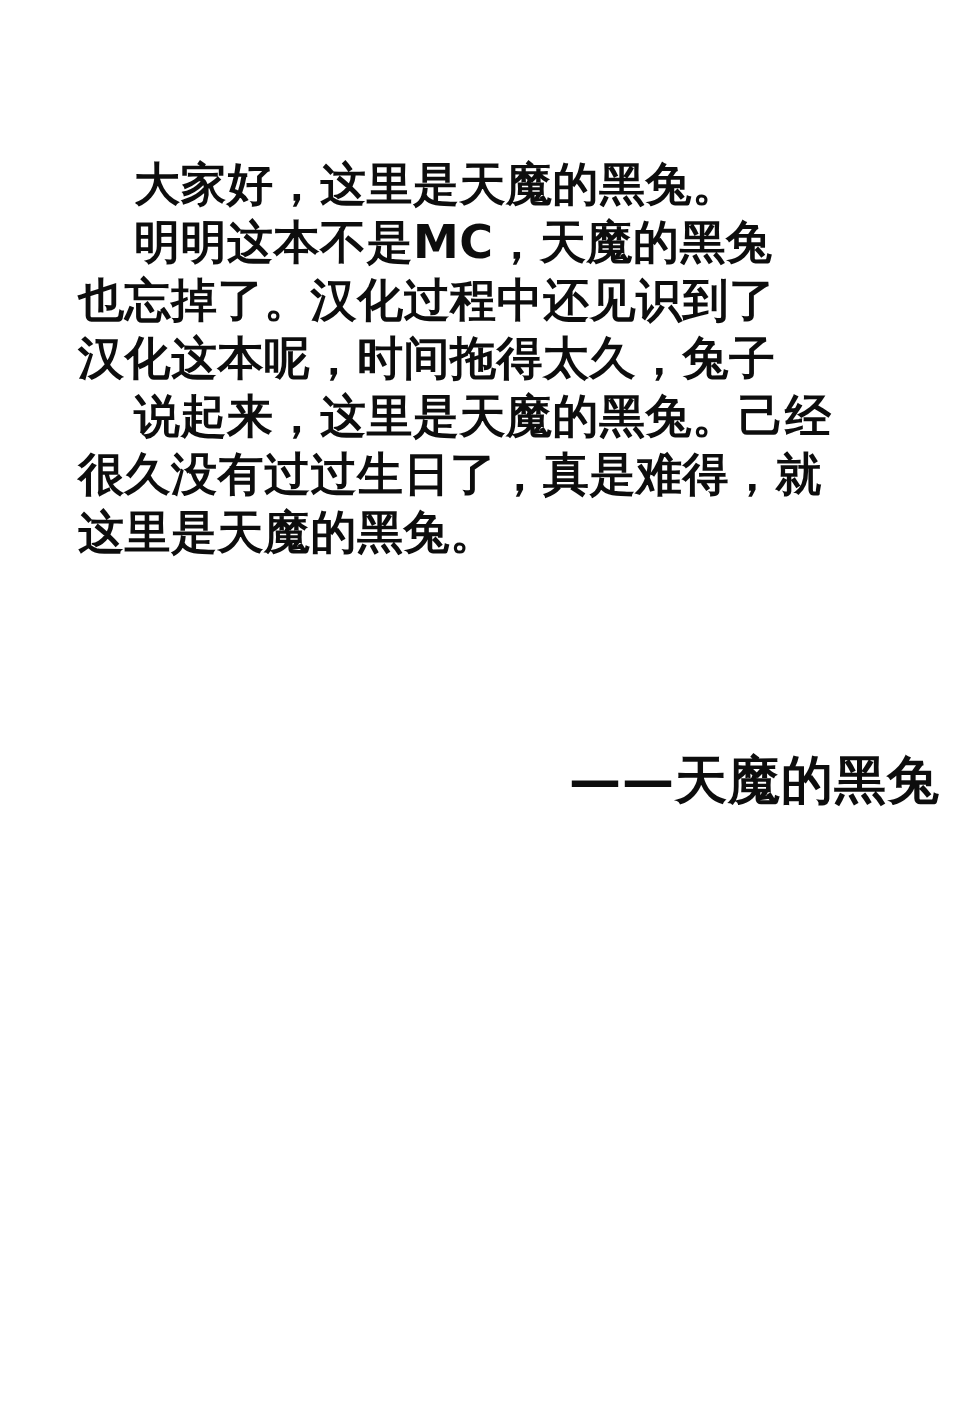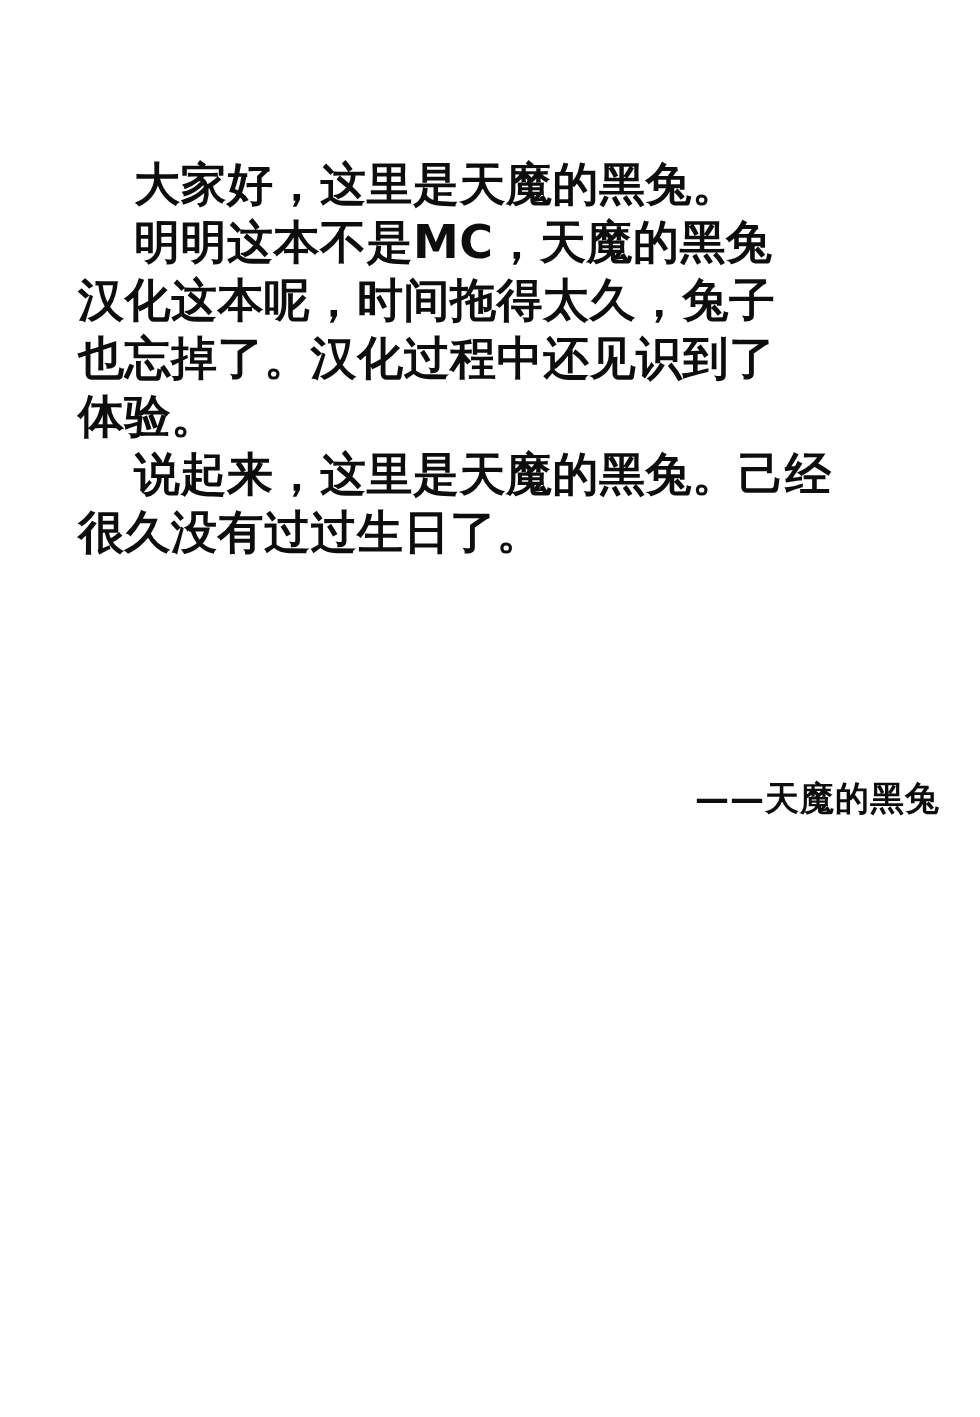--- a/index.html
+++ b/index.html
@@ -34,46 +34,46 @@
     letter-spacing: 0.5px;
     white-space: pre;
     font-family: "DejaVu Sans", "Liberation Sans", sans-serif;
   }
   .note-line.indent {
     text-indent: 56px;
   }
   .signature {
     position: absolute;
     left: 78px;
-    top: 770px;
+    top: 752px;
     width: 862px;
     text-align: right;
-    font-size: 34px;
+    font-size: 52px;
     line-height: 56px;
     font-weight: 700;
     color: #0d0d0d;
     letter-spacing: 1px;
     white-space: pre;
     font-family: "DejaVu Sans", "Liberation Sans", sans-serif;
   }
 </style>
 </head>
 <body>
 
 <div class="page">
 
   <div class="note-block">
 
     <div class="note-line indent">大家好，这里是天魔的黑兔。</div>
 
     <div class="note-line indent">明明这本不是MC，天魔的黑兔</div>
+    <div class="note-line">也忘掉了。汉化过程中还见识到了</div>
     <div class="note-line">汉化这本呢，时间拖得太久，兔子</div>
-    <div class="note-line">也忘掉了。汉化过程中还见识到了</div>
-    <div class="note-line">体验。</div>
 
     <div class="note-line indent">说起来，这里是天魔的黑兔。己经</div>
-    <div class="note-line">很久没有过过生日了。</div>
+    <div class="note-line">很久没有过过生日了，真是难得，就</div>
+    <div class="note-line">这里是天魔的黑兔。</div>
 
   </div>
 
   <div class="signature">——天魔的黑兔</div>
 
 </div>
 
 </body></html>

